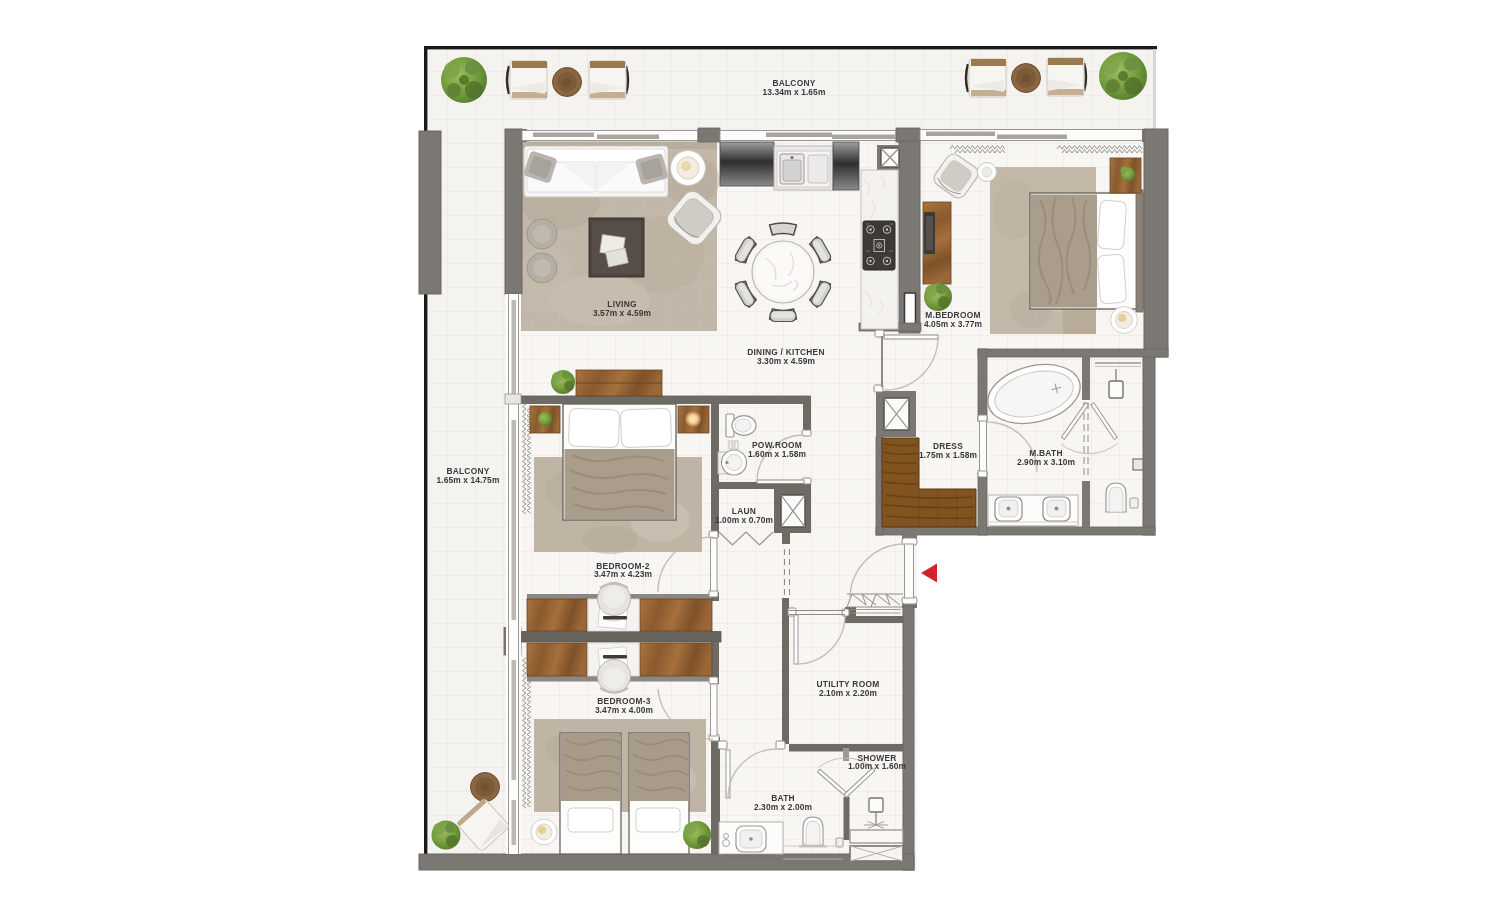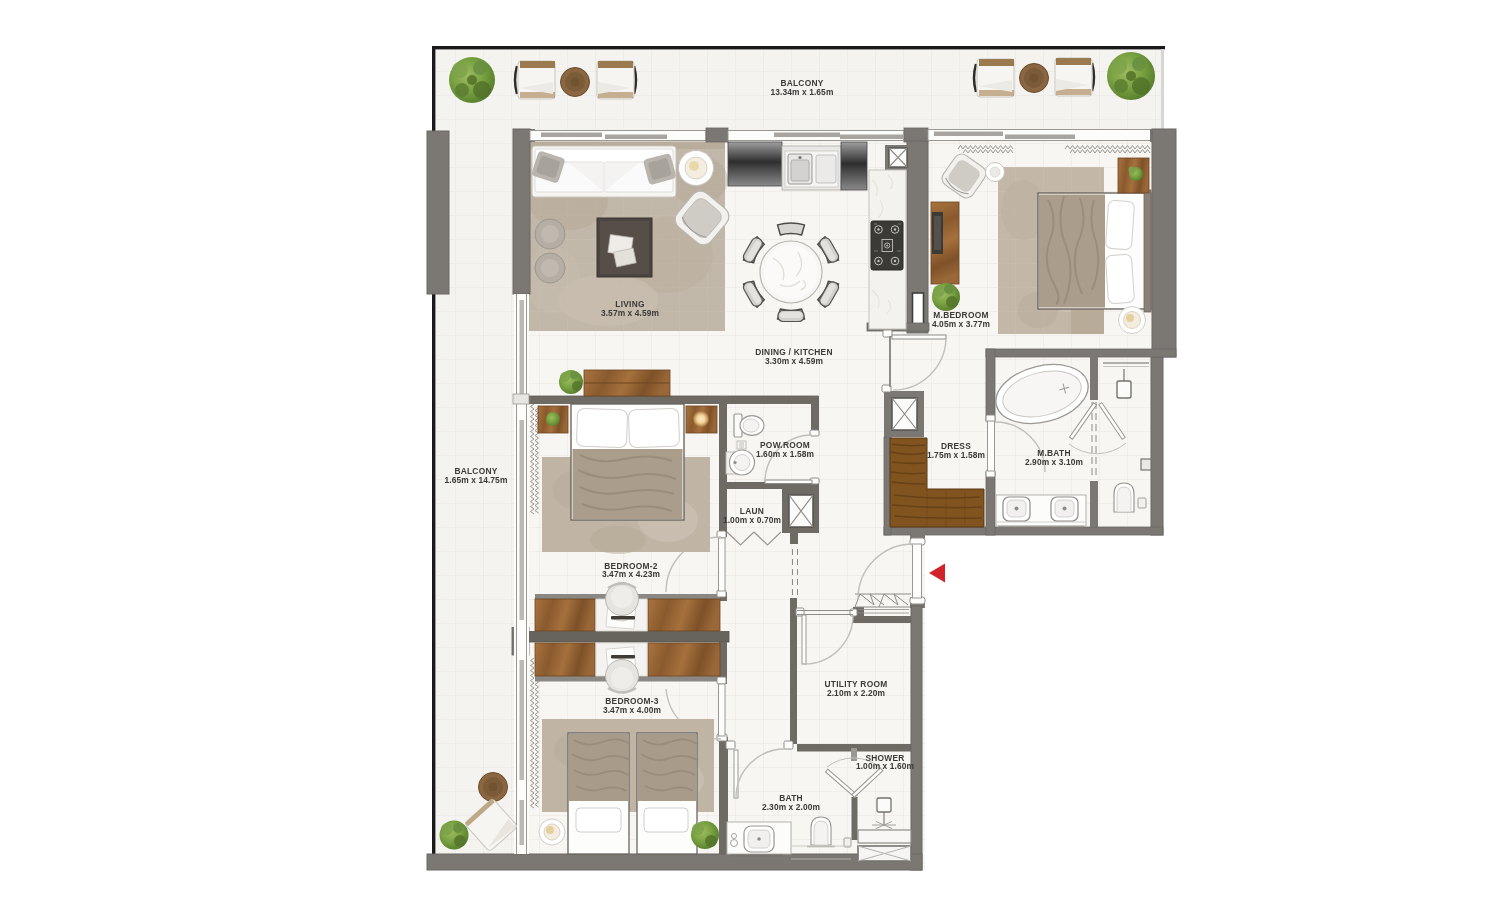--- a/index.html
+++ b/index.html
@@ -1,16 +1,16 @@
 <!DOCTYPE html>
 <html><head>
 <meta charset="utf-8">
 <style>
   html,body{margin:0;padding:0;background:#ffffff;}
-  .page{width:1196px;height:900px;position:relative;font-family:"Liberation Sans", sans-serif;padding-left:8px;}
+  .page{width:1196px;height:900px;position:relative;font-family:"Liberation Sans", sans-serif;}
   text{font-family:"Liberation Sans", sans-serif;font-weight:bold;fill:#3b3a38;}
   .lbl{font-size:8.4px;letter-spacing:0.25px;}
   .dim{font-size:8.4px;letter-spacing:0.1px;}
 </style>
 </head>
 <body>
 <div class="page">
 <svg width="1500" height="900" viewBox="0 0 1500 900">
 <defs>
   <pattern id="tile" width="28" height="24" patternUnits="userSpaceOnUse">

